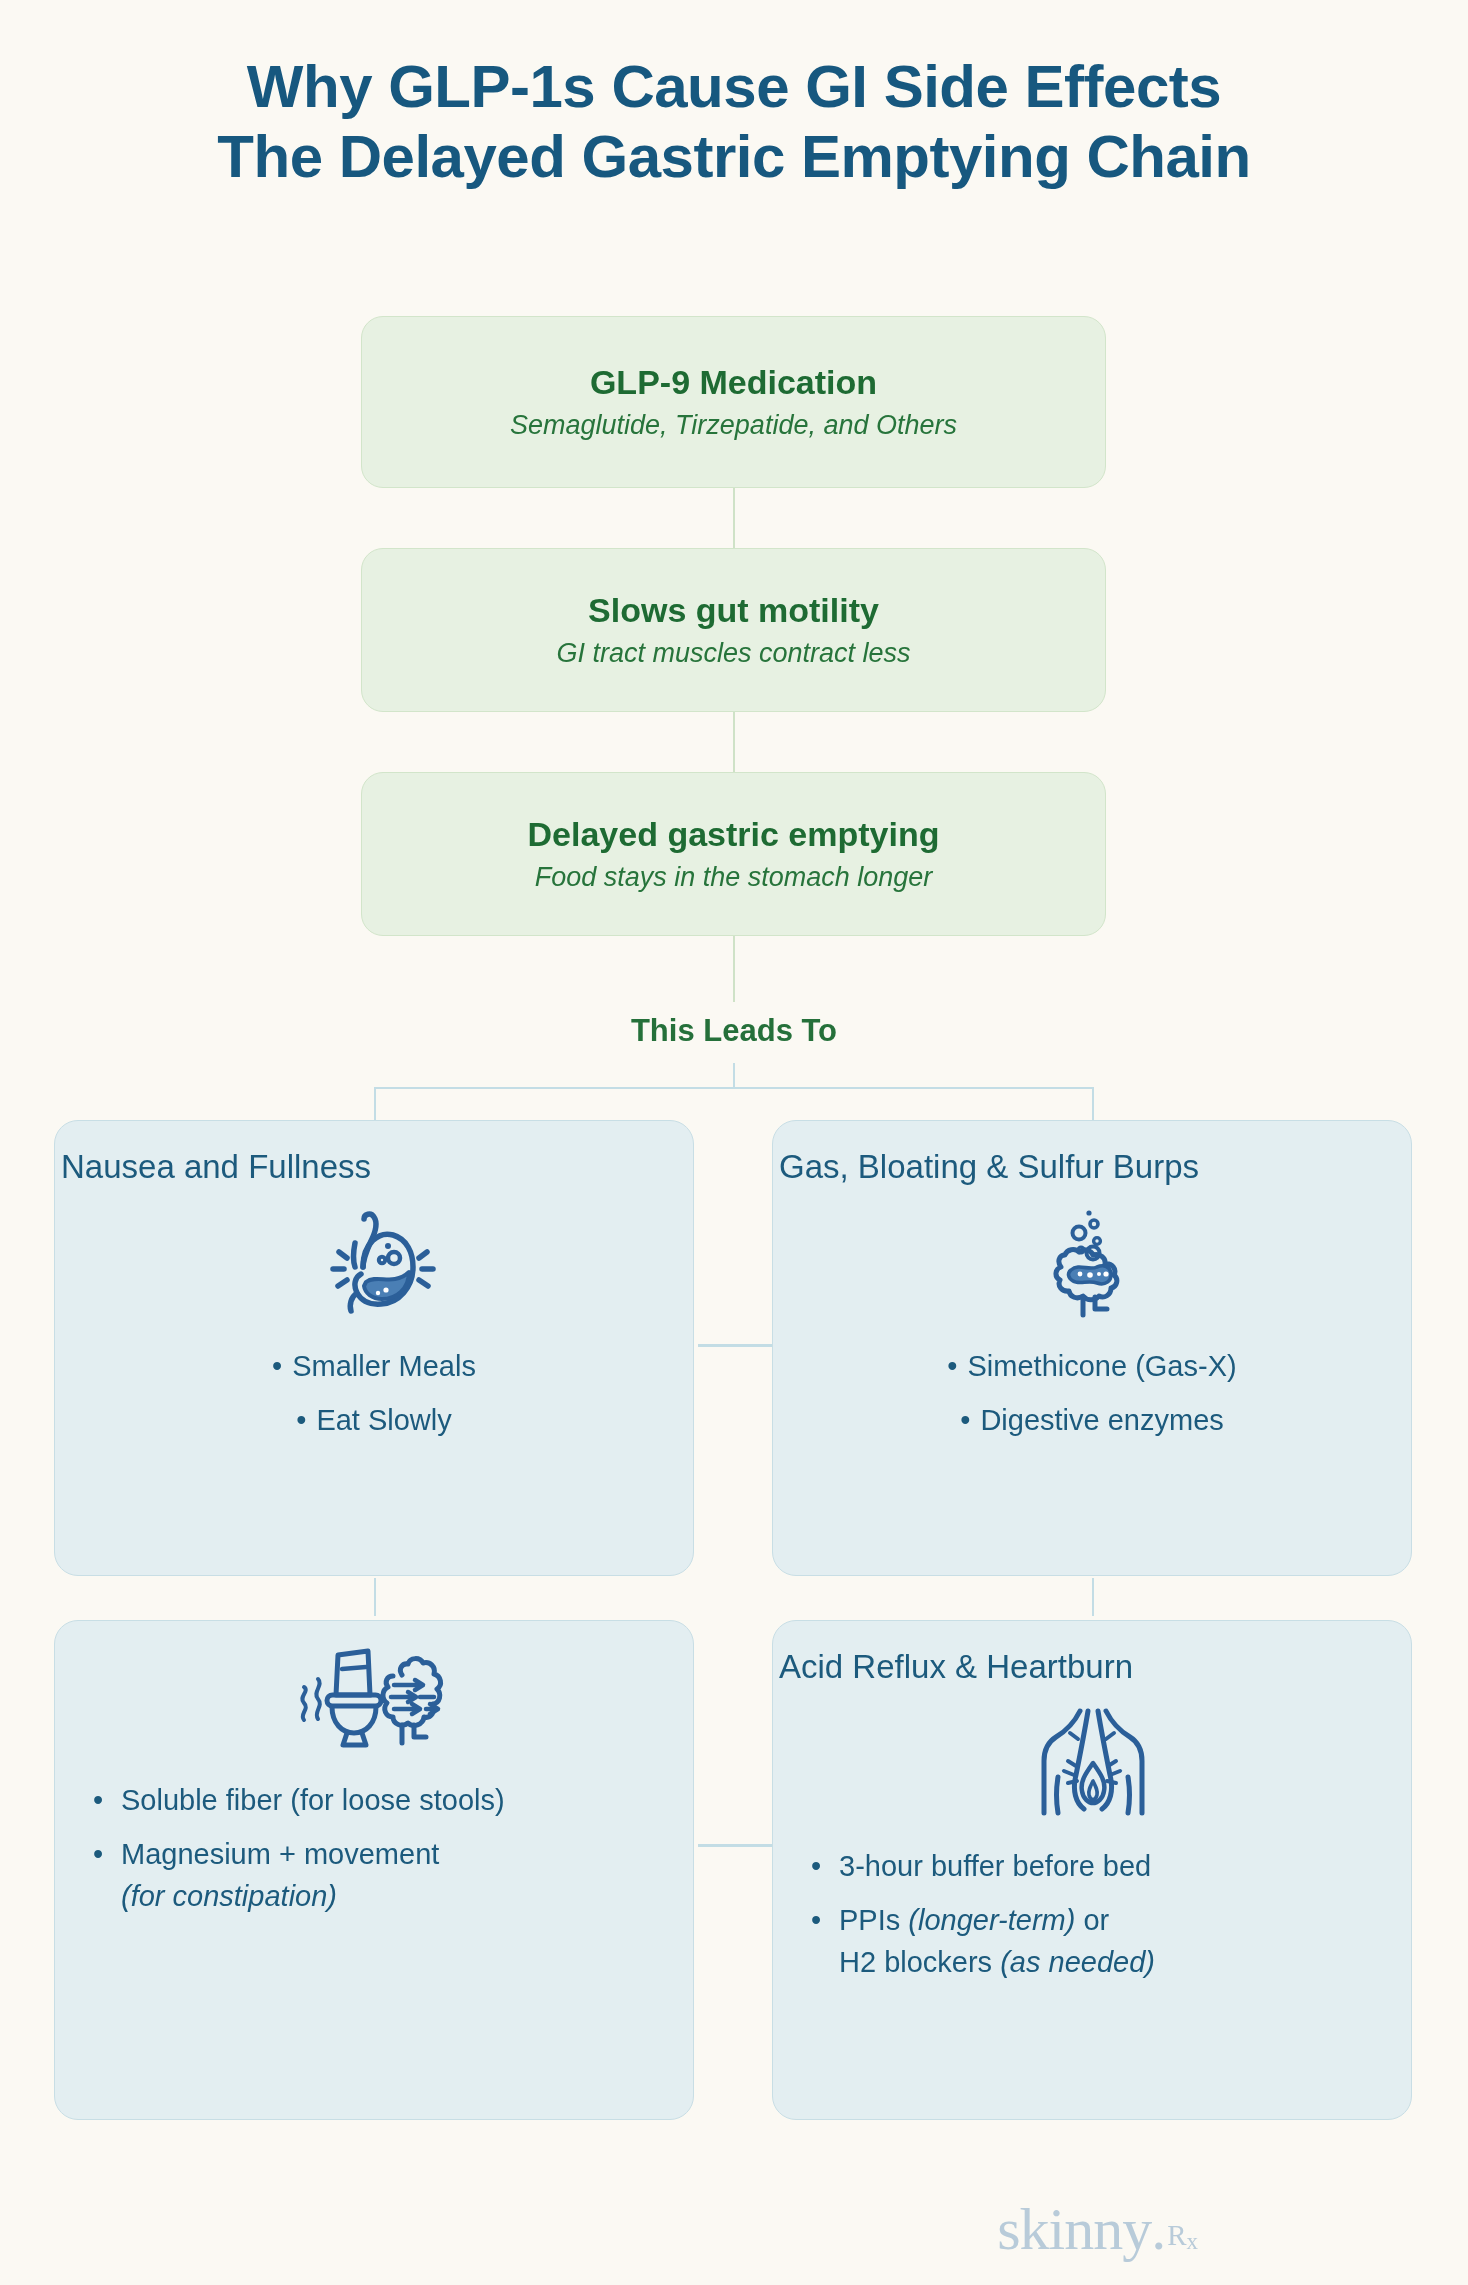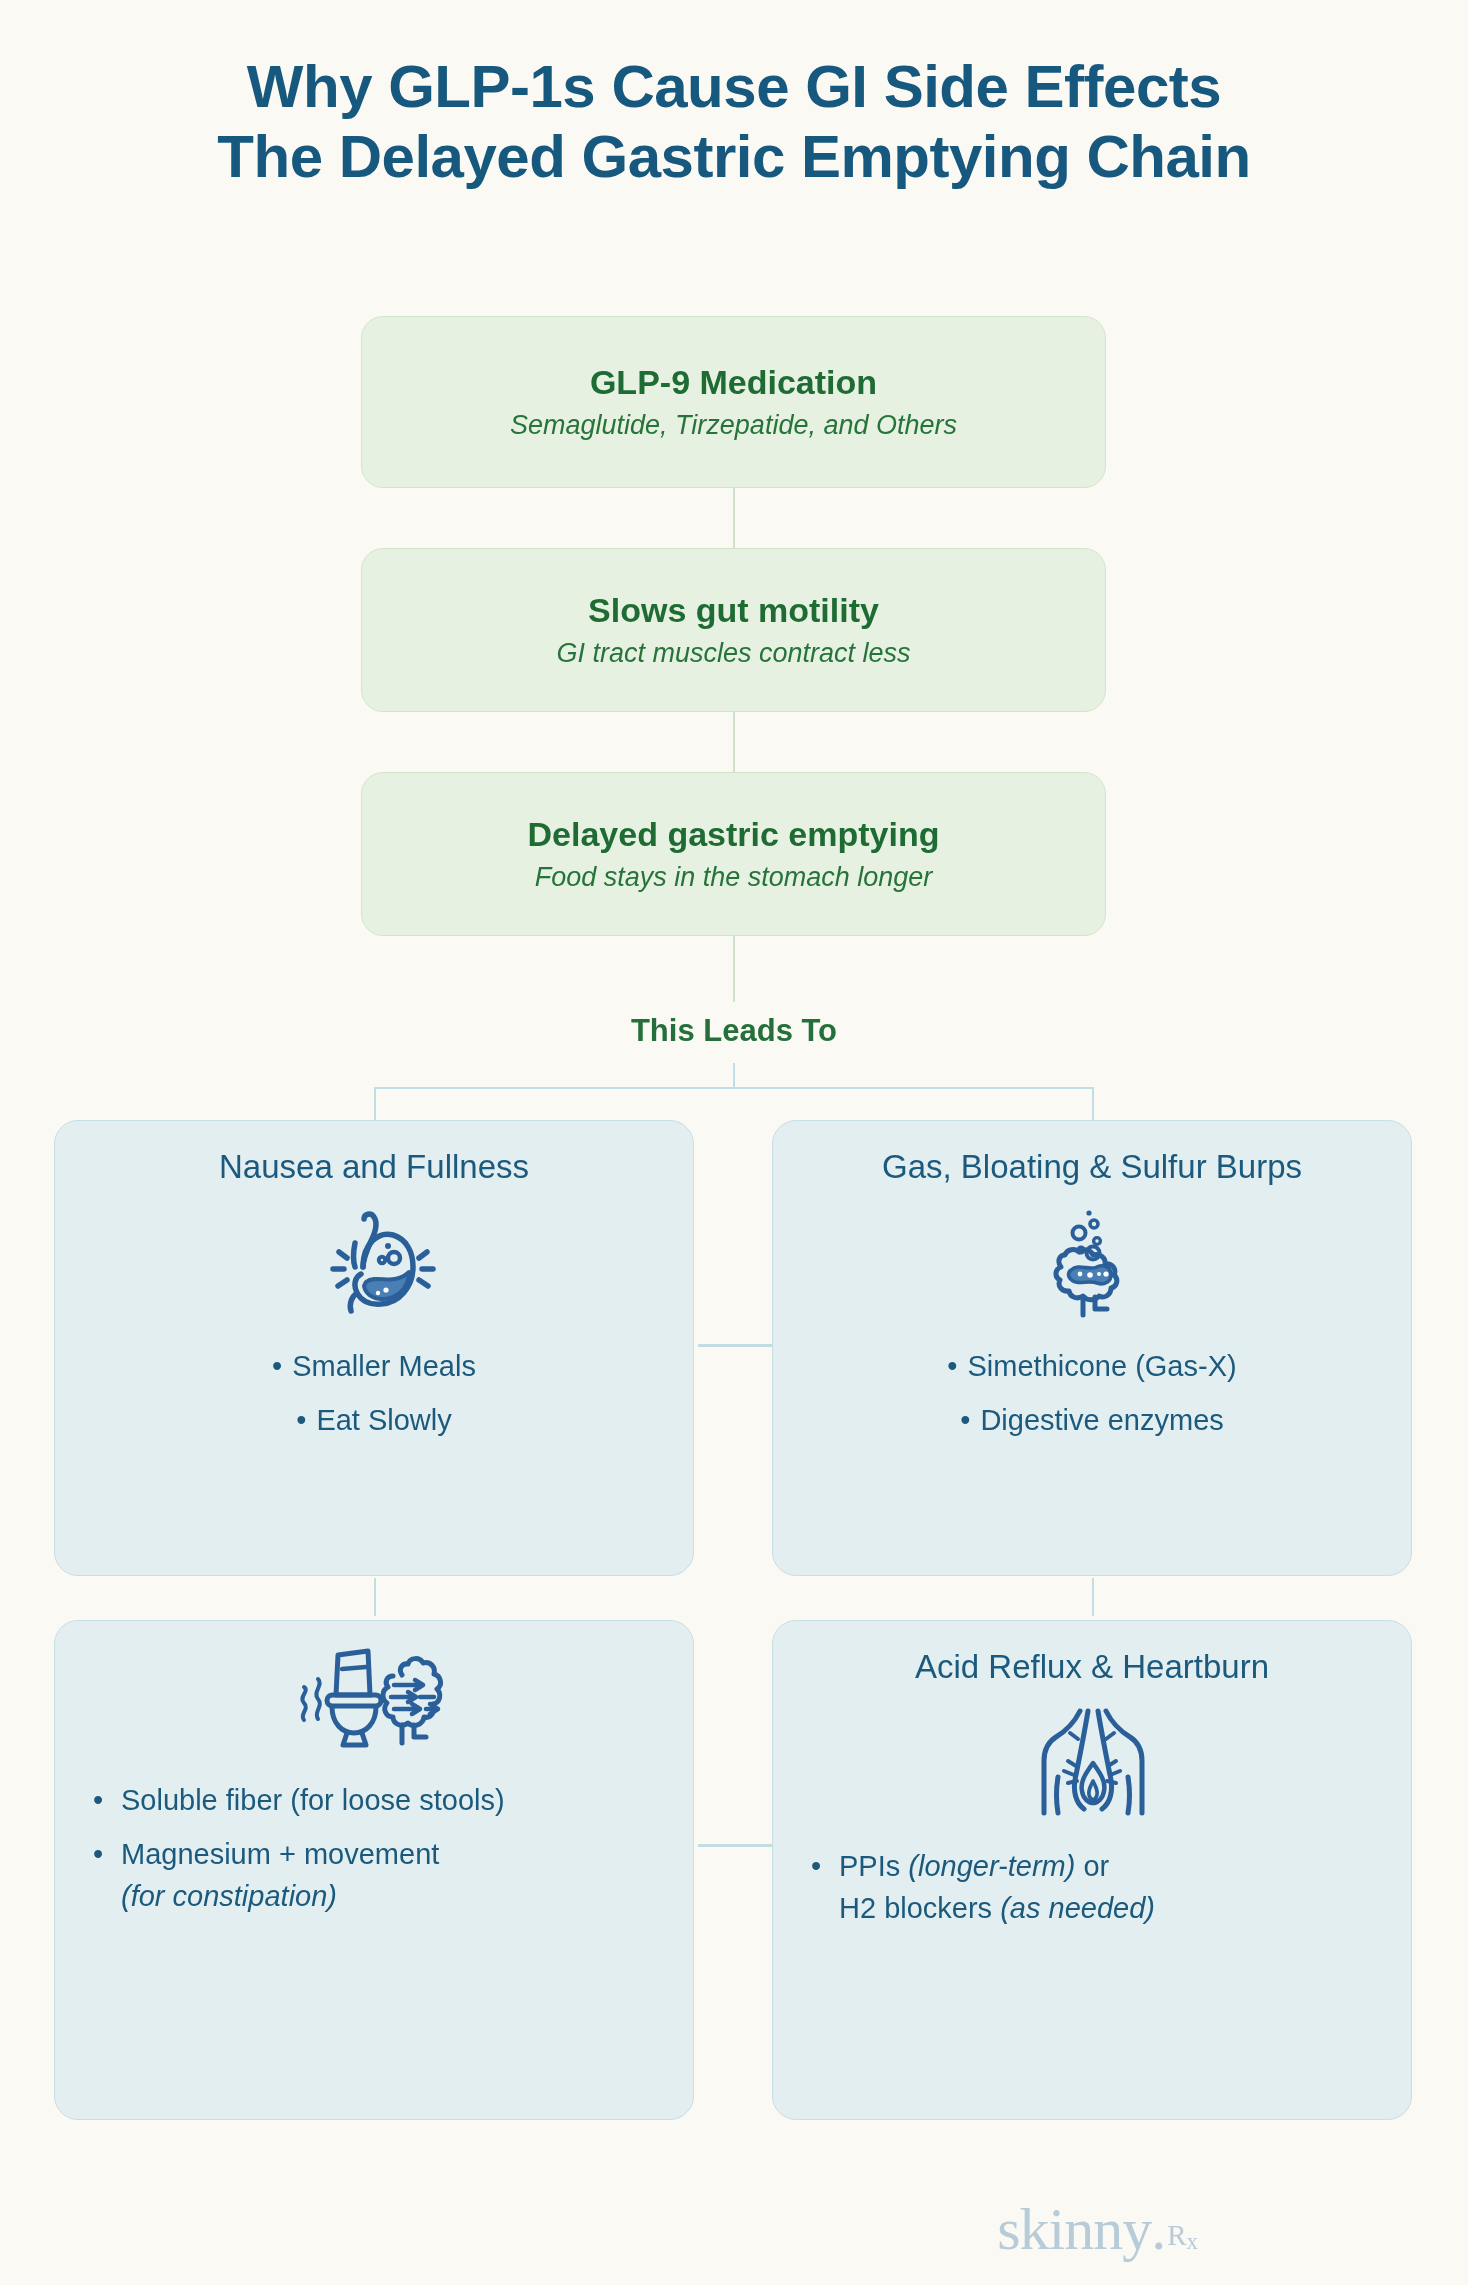--- a/index.html
+++ b/index.html
@@ -91,26 +91,25 @@
     border:1.5px solid #c8dee5;
     border-radius:24px;
     box-sizing:border-box;
   }
   .c-tl{left:54px;top:1120px;width:640px;height:456px;}
   .c-tr{left:772px;top:1120px;width:640px;height:456px;}
   .c-bl{left:54px;top:1620px;width:640px;height:500px;}
   .c-br{left:772px;top:1620px;width:640px;height:500px;}
 
   .card-title{
-    text-align:center;
     color:#1c5a7d;
     font-size:33px;font-weight:500;
     line-height:1.2;
     margin-top:26px;
-    padding:0 20px;
+    padding:0 6px;
   }
   .icon-slot{
     display:flex;align-items:center;justify-content:center;
     margin-top:18px;height:118px;
   }
   .icon-slot svg{display:block;}
   .bullets{
     margin-top:22px;
     color:#1c5a7d;
     font-size:29px;
@@ -311,20 +310,21 @@
         <path d="M92 28 L84 34" stroke-width="4"></path>
         <path d="M42 66 L52 70" stroke-width="4"></path>
         <path d="M46 56 L54 61" stroke-width="4"></path>
         <path d="M46 78 L55 76" stroke-width="4"></path>
         <path d="M98 66 L88 70" stroke-width="4"></path>
         <path d="M94 56 L86 61" stroke-width="4"></path>
         <path d="M94 78 L85 76" stroke-width="4"></path>
       </svg>
     </div>
     <div class="bullets leftish">
+      <span class="bl">3-hour buffer before bed</span>
       <span class="bl">
         <span>PPIs </span><span class="it">(longer-term)</span><span> or</span>
         <span class="sub2"><span>H2 blockers </span><span class="it">(as needed)</span></span>
       </span>
     </div>
   </div>
 
   <div class="logo">
     <span>skinny</span>
       <span class="dot">.</span>

